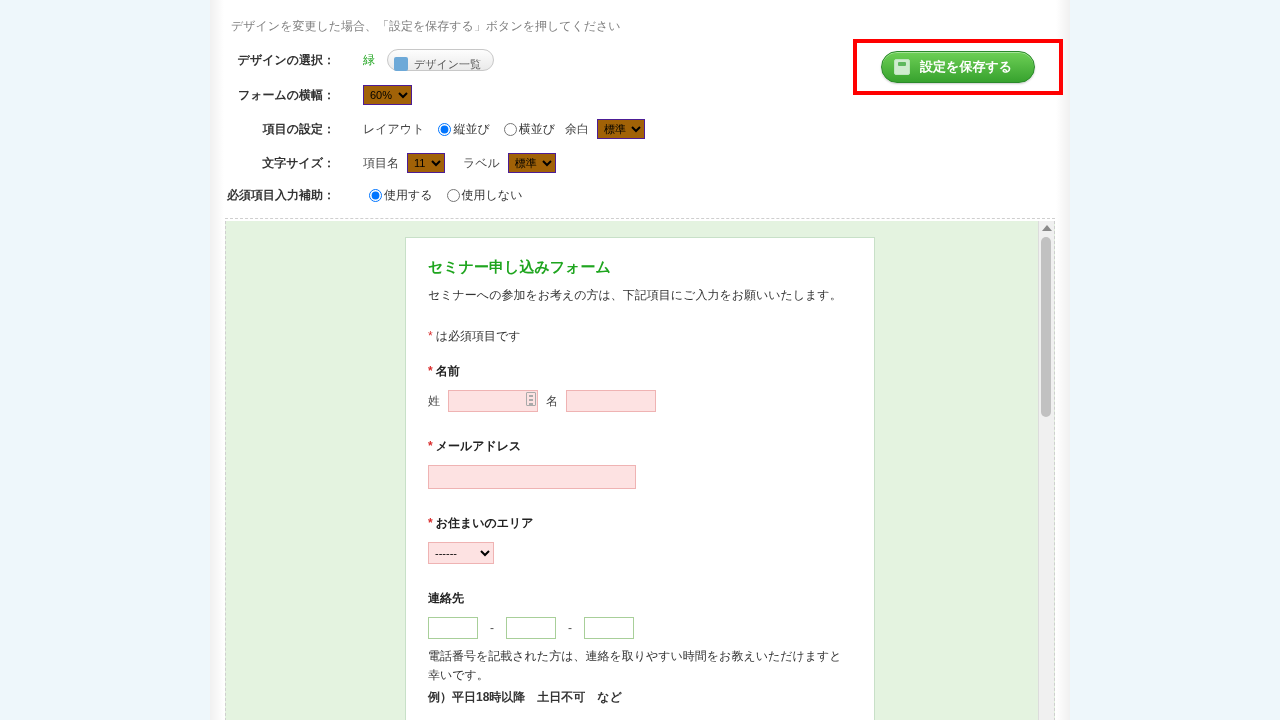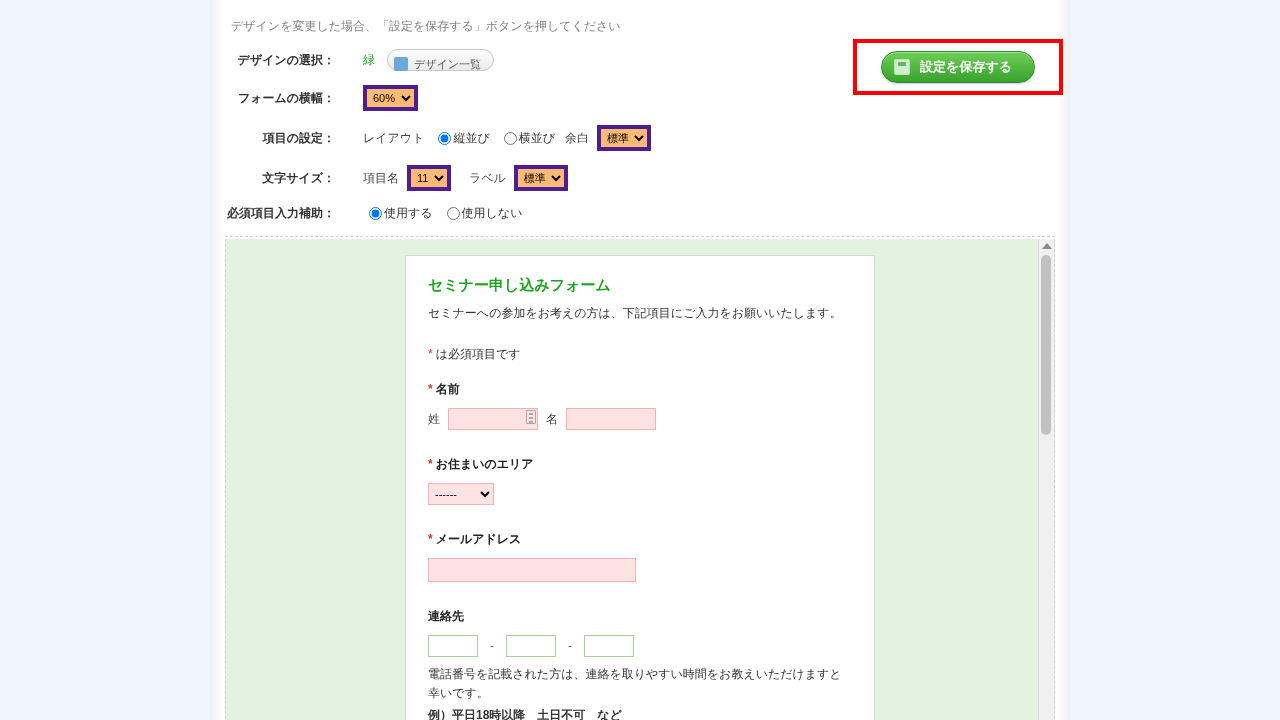--- a/index.html
+++ b/index.html
@@ -73,24 +73,24 @@
   color: #555;
   cursor: pointer;
 }
 .design-list-btn .ico {
   width: 14px; height: 14px; border-radius:2px;
   background: #6da9d8;
   margin-right: 6px;
   display:inline-block;
 }
 select {
-  border: 4px solid #4c1d95;
-  background: #fdba74;
+  border: 1px solid #4c1d95;
+  background: #a16207;
   font-size: 11px;
-  height: 26px;
+  height: 20px;
   padding: 0 2px;
 }
 .grp-label { color: #444; }
 input[type="radio"]{ margin: 0 2px 0 6px; vertical-align: middle; }
 .save-highlight {
   position: absolute;
   top: -10px;
   right: -8px;
   border: 4px solid #ff0000;
   padding: 8px 24px;
@@ -311,29 +311,29 @@
               <span class="wrap-last">
                 <input class="txt-req wide1" style="">
                 <span class="lastname-card-indicator"></span>
               </span>
               <span>名</span>
               <input class="txt-req" style="">
             </div>
           </div>
 
           <div class="field">
+            <div class="field-label"><span class="ast">*</span><span>メールアドレス</span></div>
+            <input class="email-input" style="">
+          </div>
+
+          <div class="field">
             <div class="field-label"><span class="ast">*</span><span>お住まいのエリア</span></div>
             <select class="sel-req">
               <option>------</option>
             </select>
-          </div>
-
-          <div class="field">
-            <div class="field-label"><span class="ast">*</span><span>メールアドレス</span></div>
-            <input class="email-input" style="">
           </div>
 
           <div class="field">
             <div class="field-label">連絡先</div>
             <div class="name-grp">
               <input class="txt-plain" style="">
               <span class="phone-sep">-</span>
               <input class="txt-plain" style="">
               <span class="phone-sep">-</span>
               <input class="txt-plain" style="">

